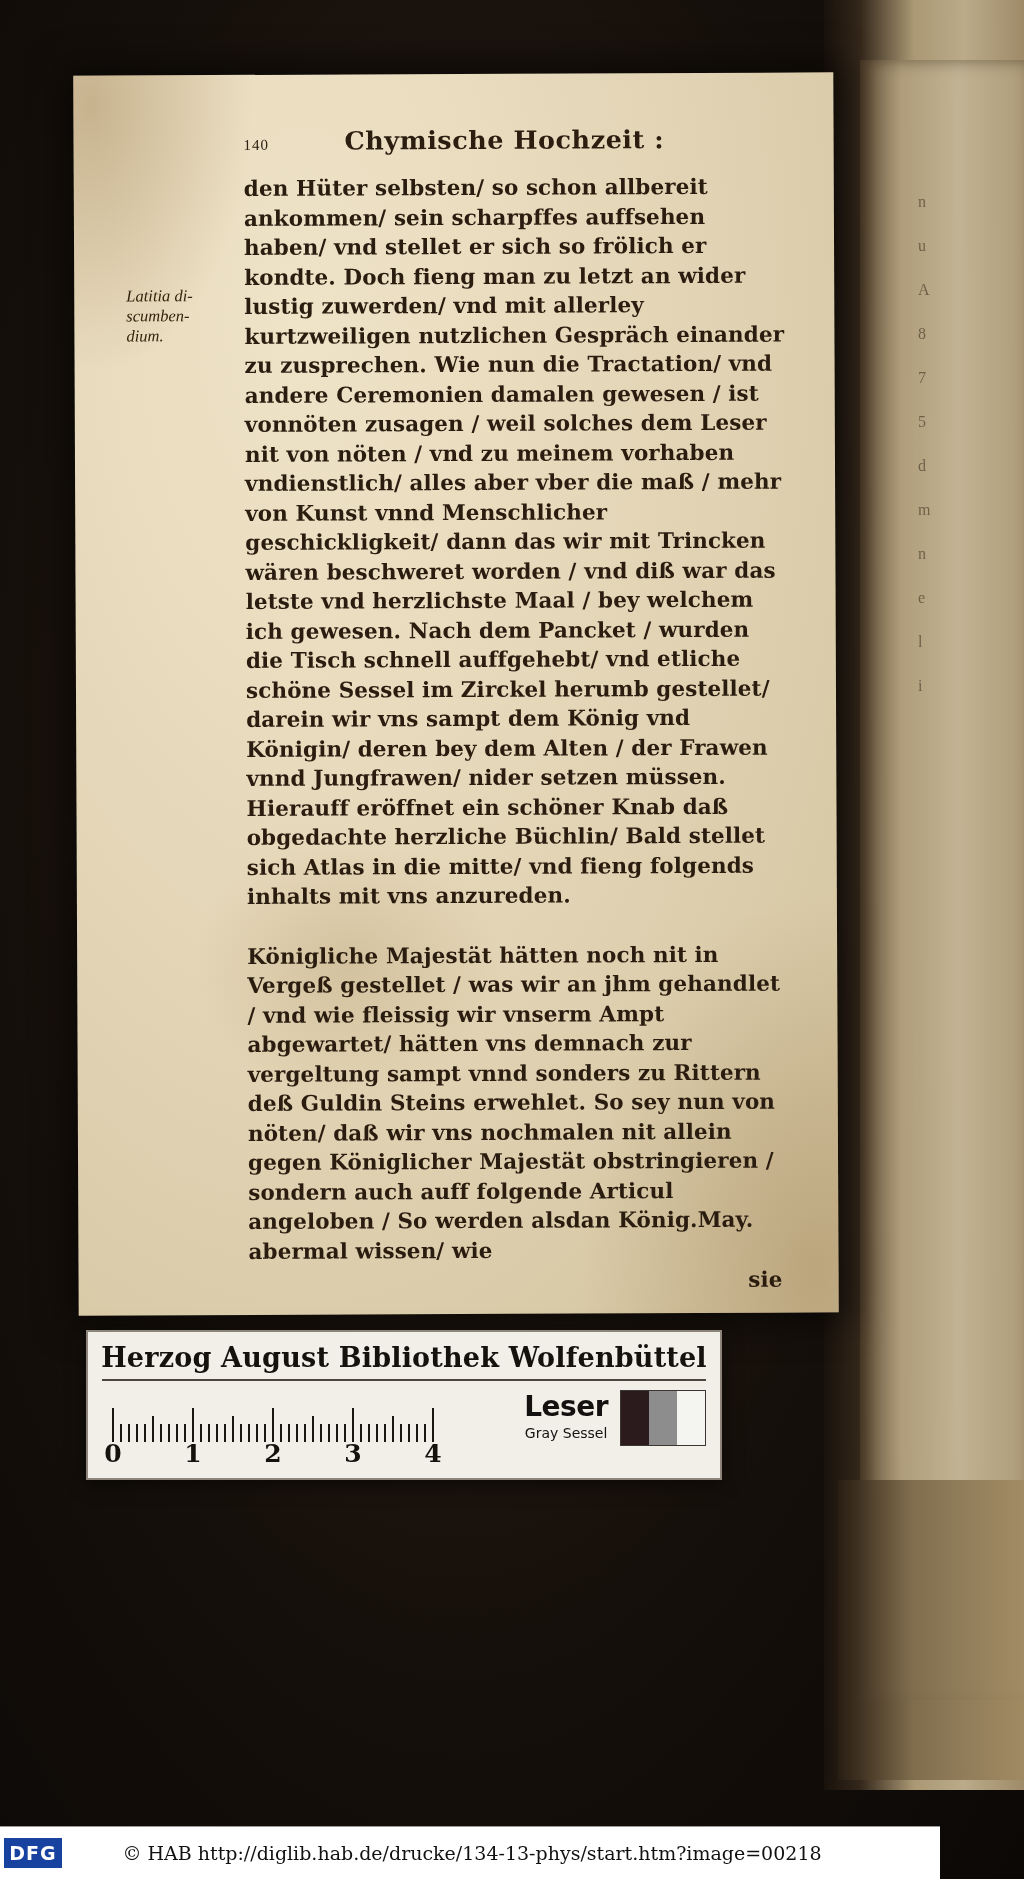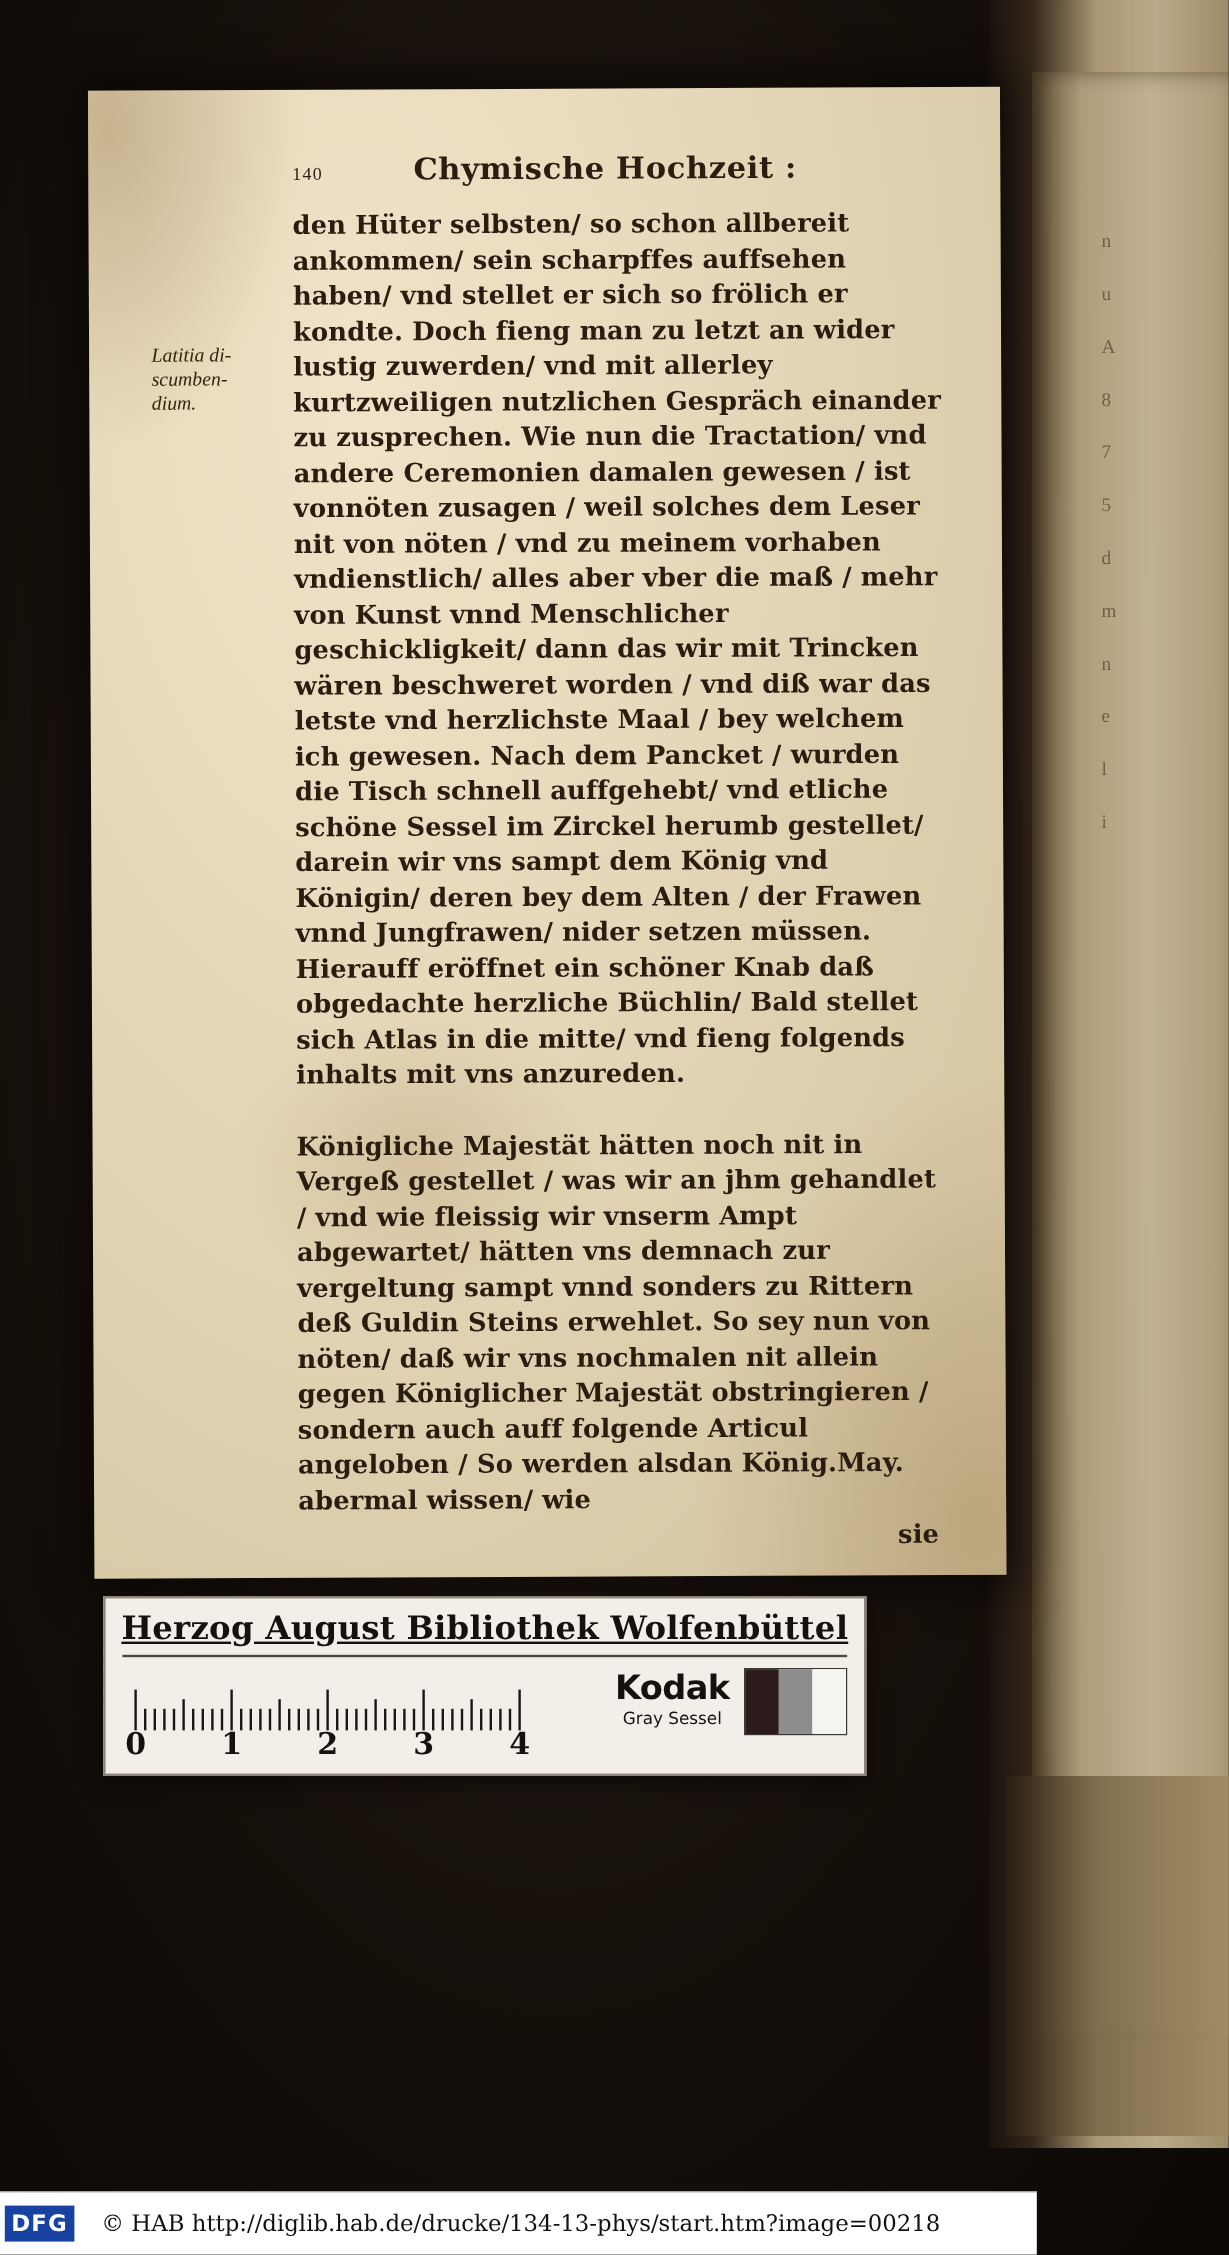--- a/index.html
+++ b/index.html
@@ -149,21 +149,20 @@
     box-shadow: 0 4px 16px rgba(0,0,0,.55);
   }
   #target-card .hab-line {
     text-align: center;
     font-family: "DejaVu Serif", serif;
     font-weight: 700;
     font-size: 27px;
     color: #15110c;
     margin-top: 10px;
     letter-spacing: .2px;
-    text-decoration: underline;
   }
   #target-card .hab-rule {
     height: 2px; background: #4b463e;
     margin: 6px 14px 0 14px;
   }
   #ruler {
     position: absolute;
     left: 18px; top: 62px; width: 330px; height: 74px;
   }
   .tick {
@@ -204,21 +203,21 @@
     color: #141210;
     margin-top: 2px;
   }
   .gray-patches { display: flex; border: 1px solid #3a3732; }
   .gray-patches div { width: 28px; height: 54px; }
 
   
   #bottom-bar {
     position: absolute;
     left: 0; bottom: 0;
-    width: 864px; height: 52px;
+    width: 940px; height: 52px;
     background: #ffffff;
     border-top: 1px solid #9a9a9a;
     display: flex;
     align-items: center;
   }
   #dfg-logo {
     width: 58px; height: 30px;
     margin-left: 4px;
     background: #1742a0;
     color: #fff;
@@ -339,21 +338,21 @@
 
     <div class="ruler-num" style="left:7px;">0</div>
     <div class="ruler-num" style="left:87px;">1</div>
     <div class="ruler-num" style="left:167px;">2</div>
     <div class="ruler-num" style="left:247px;">3</div>
     <div class="ruler-num" style="left:327px;">4</div>
   </div>
 
   <div id="kodak-block">
     <div class="kodak-text">
-      <div class="k1">Kodak</div>
+      <div class="k1">Leser</div>
       <div class="k2">Gray Sessel</div>
     </div>
     <div class="gray-patches">
       <div style="background:#2b1b1c;"></div>
       <div style="background:#8d8d8d;"></div>
       <div style="background:#f4f4f0;"></div>
     </div>
   </div>
 </div>
 

